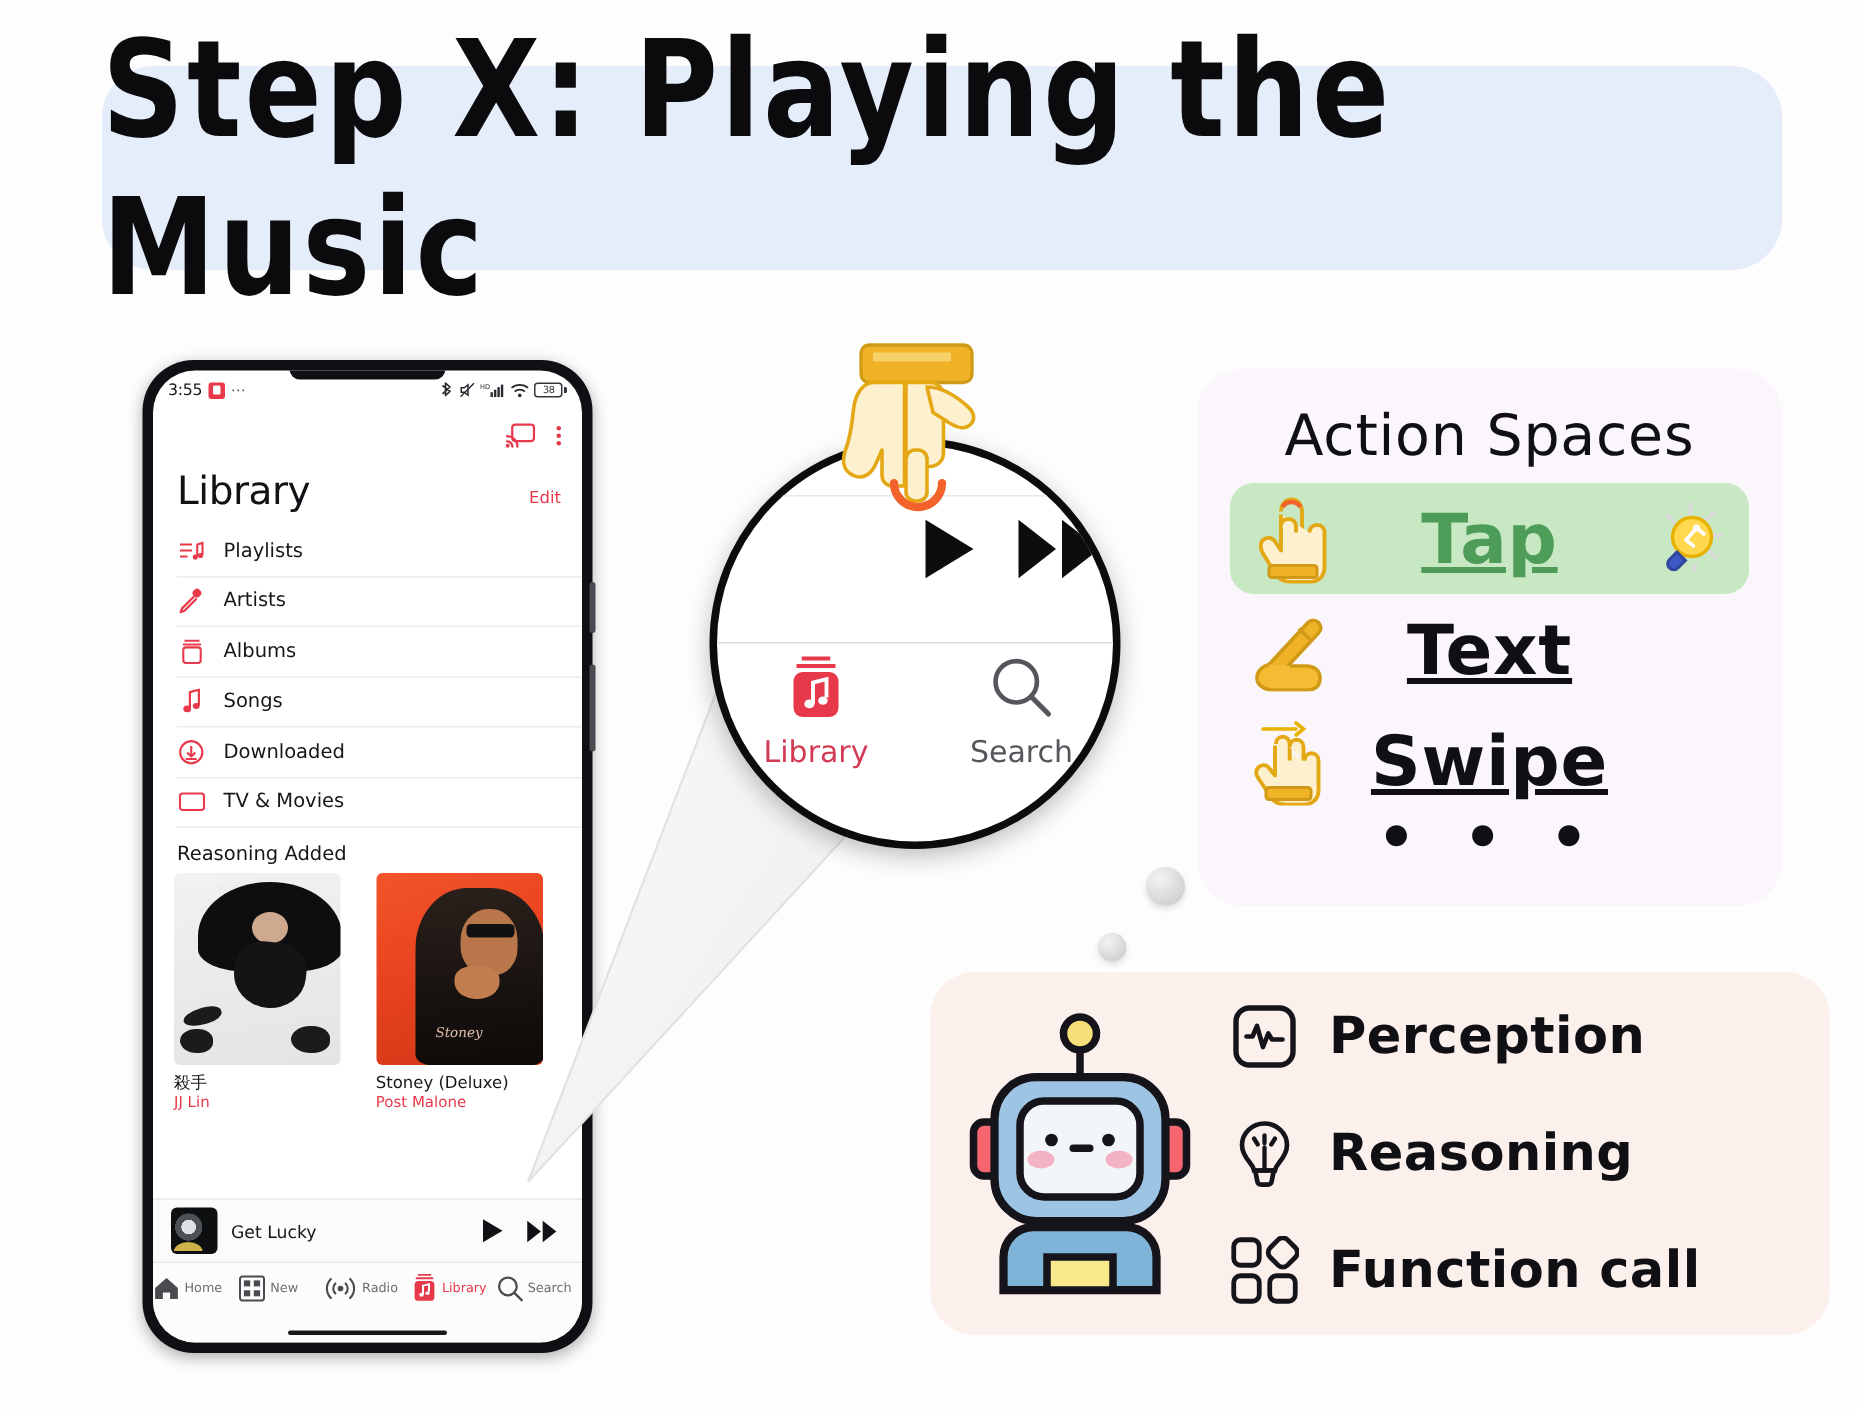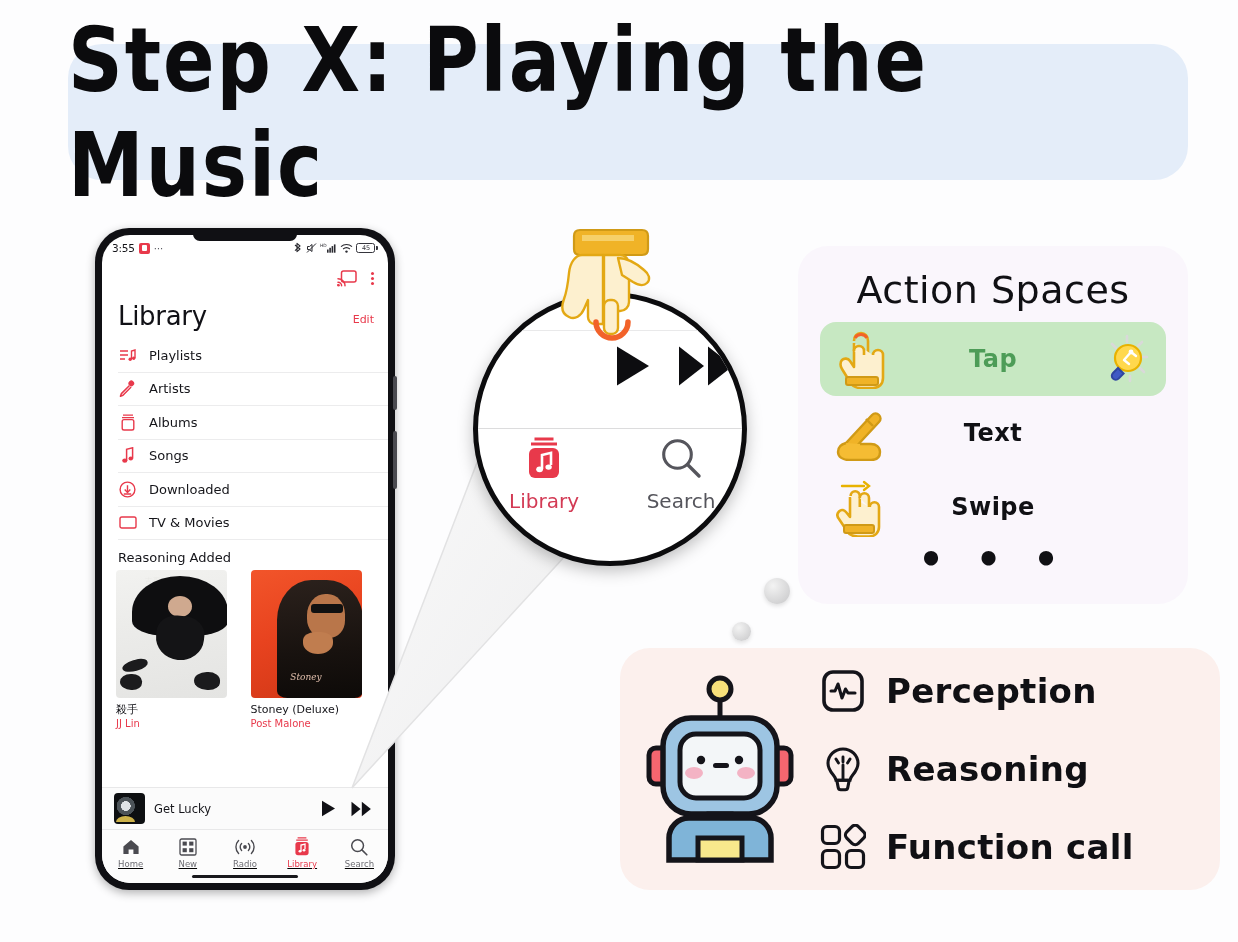--- a/index.html
+++ b/index.html
@@ -22,21 +22,21 @@
   .title-text {
     font-family: "DejaVu Sans", sans-serif;
     font-size: 76px; font-weight: 700;
     letter-spacing: 2px;
     color: #0b0b0d;
     transform: scaleY(1.18);
   }
 
   
   .phone {
-    position: absolute; left: 95px; top: 228px;
+    position: absolute; left: 95px; top: 240px;
     width: 300px; height: 662px;
     background: #101014;
     border-radius: 34px;
     box-shadow: 0 3px 10px rgba(0,0,0,.30);
     padding: 7px 7px 7px 7px;
   }
   .phone-btn {
     position: absolute; right: -2px; width: 4px;
     background: #4a4a50; border-radius: 2px;
   }
@@ -183,21 +183,21 @@
   .np-title { flex: 1; font-size: 11.5px; color: #15151a; }
   .np-ctrls { display: flex; align-items: center; gap: 15px; padding-right: 4px; }
   .np-ctrls .icon-btn svg { display:block; }
 
   
   .tabbar {
     position: absolute; left: 0; right: 0; bottom: 0; height: 54px;
     background: #fcfcfc; border-top: 1px solid #e8e8e9;
     display: flex; align-items: flex-start; padding-top: 7px;
   }
-  .tab { flex: 1; display: flex; flex-direction: column; align-items: center; gap: 3px; cursor: pointer; text-decoration: underline; }
+  .tab { flex: 1; display: flex; flex-direction: row; align-items: center; gap: 3px; cursor: pointer; }
   .tab-ico { height: 19px; display:flex; align-items:center; justify-content:center; }
   .tab-label { font-size: 8.5px; color: #6d6d73; }
   .tab.active .tab-label { color: #e8394b; }
   .home-indicator {
     position: absolute; left: 50%; bottom: 5px; transform: translateX(-50%);
     width: 106px; height: 3.5px; background: #18181c; border-radius: 2px;
   }
 
   
   .cone {
@@ -260,22 +260,22 @@
     color: #101014; padding-top: 22px; letter-spacing: .5px;
   }
   .act-rows { padding: 10px 22px 0 22px; }
   .act-row {
     display: flex; align-items: center; height: 74px;
     border-radius: 16px; padding: 0 10px; cursor: pointer;
   }
   .act-row.highlight { background: #c7e8c2; }
   .act-ico { width: 62px; flex: 0 0 62px; display:flex; align-items:center; justify-content:center; }
   .act-label {
-    flex: 1; text-align: center; font-size: 24px; font-weight: 700;
-    color: #101014; letter-spacing: .5px;
+    flex: 1; text-align: center; font-size: 46px; font-weight: 700;
+    color: #101014; letter-spacing: .5px; text-decoration: underline;
   }
   .act-row.highlight .act-label { color: #4d9c57; }
   .act-bulb { width: 62px; flex: 0 0 62px; display:flex; align-items:center; justify-content:center; }
   .act-ellipsis {
     text-align: center; font-size: 40px; font-weight: 700; color: #101014;
     letter-spacing: 9px; margin-top: -8px;
   }
 
   
   .panel-robot {
@@ -336,21 +336,21 @@
           </span>
           <span>
             <svg width="13" height="11" viewBox="0 0 13 11">
                 <path d="M1 3.6a8.4 8.4 0 0111 0" fill="none" stroke="#2a2a30" stroke-width="1.1"></path>
                 <path d="M3.1 6a5.3 5.3 0 016.8 0" fill="none" stroke="#2a2a30" stroke-width="1.1"></path>
                 <circle cx="6.5" cy="8.6" r="1.2" fill="#2a2a30"></circle>
               </svg>
           </span>
           <span class="sb-batt">
             <span class="sb-batt-body">
-                <span>45</span>
+                <span>38</span>
               </span>
             <span class="sb-batt-cap"></span>
           </span>
         </div>
       </div>
 
       <div class="topbar">
         <span class="icon-btn">
           <svg width="20" height="17" viewBox="0 0 20 17">
             <rect x="4.5" y="1" width="14.5" height="11" rx="2" fill="none" stroke="#e8394b" stroke-width="1.5"></rect>

